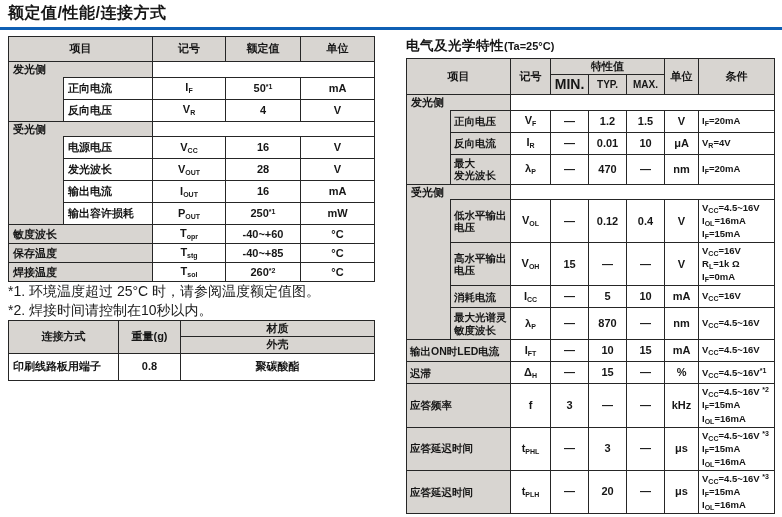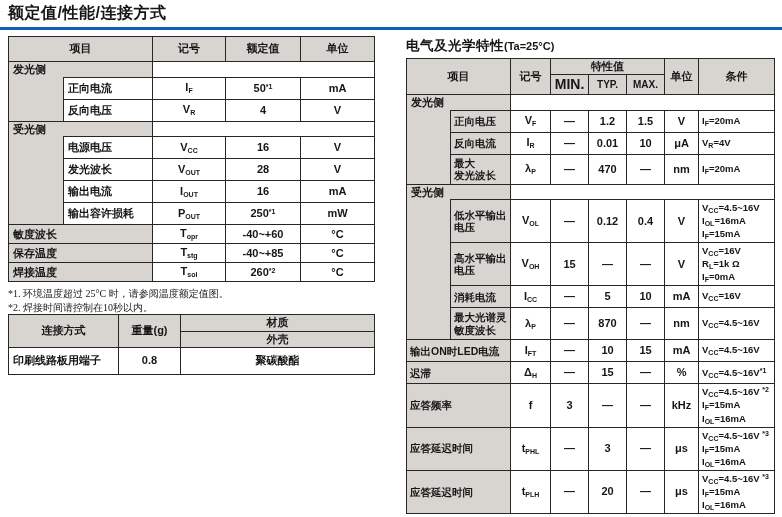--- a/index.html
+++ b/index.html
@@ -19,21 +19,21 @@
      text-align:center;vertical-align:middle;line-height:1.2;}
   .gray{background:#d8d5d1;}
   .name{text-align:left;padding-left:4px;}
   .strip{border-top:0;border-bottom:0;}
   .glabel{border-right:0;border-bottom:0;text-align:left;padding-left:4px;}
   .gname{border-left:0;}
   .cond{text-align:left;font-size:9.5px;padding-left:3px;line-height:1.3;}
   .rt-name{font-size:10.5px;padding-left:3px;margin-top:40px;}
   sub{font-size:7px;vertical-align:-2px;}
   sup{font-size:7px;vertical-align:3px;}
-  .notes{margin-top:5px;font-size:10px;font-weight:normal;line-height:1.35;color:#1a1a1a;font-family:Liberation Serif, serif;}
+  .notes{font-size:14px;font-weight:normal;line-height:1.35;color:#1a1a1a;}
   .pkg-head{margin-top:9px;}
 </style>
 </head>
 <body>
 
 <div class="page-title">额定值/性能/连接方式</div>
 <div class="title-rule" style="background:#0e5fb4;"></div>
 
 <div class="col-left">
 

